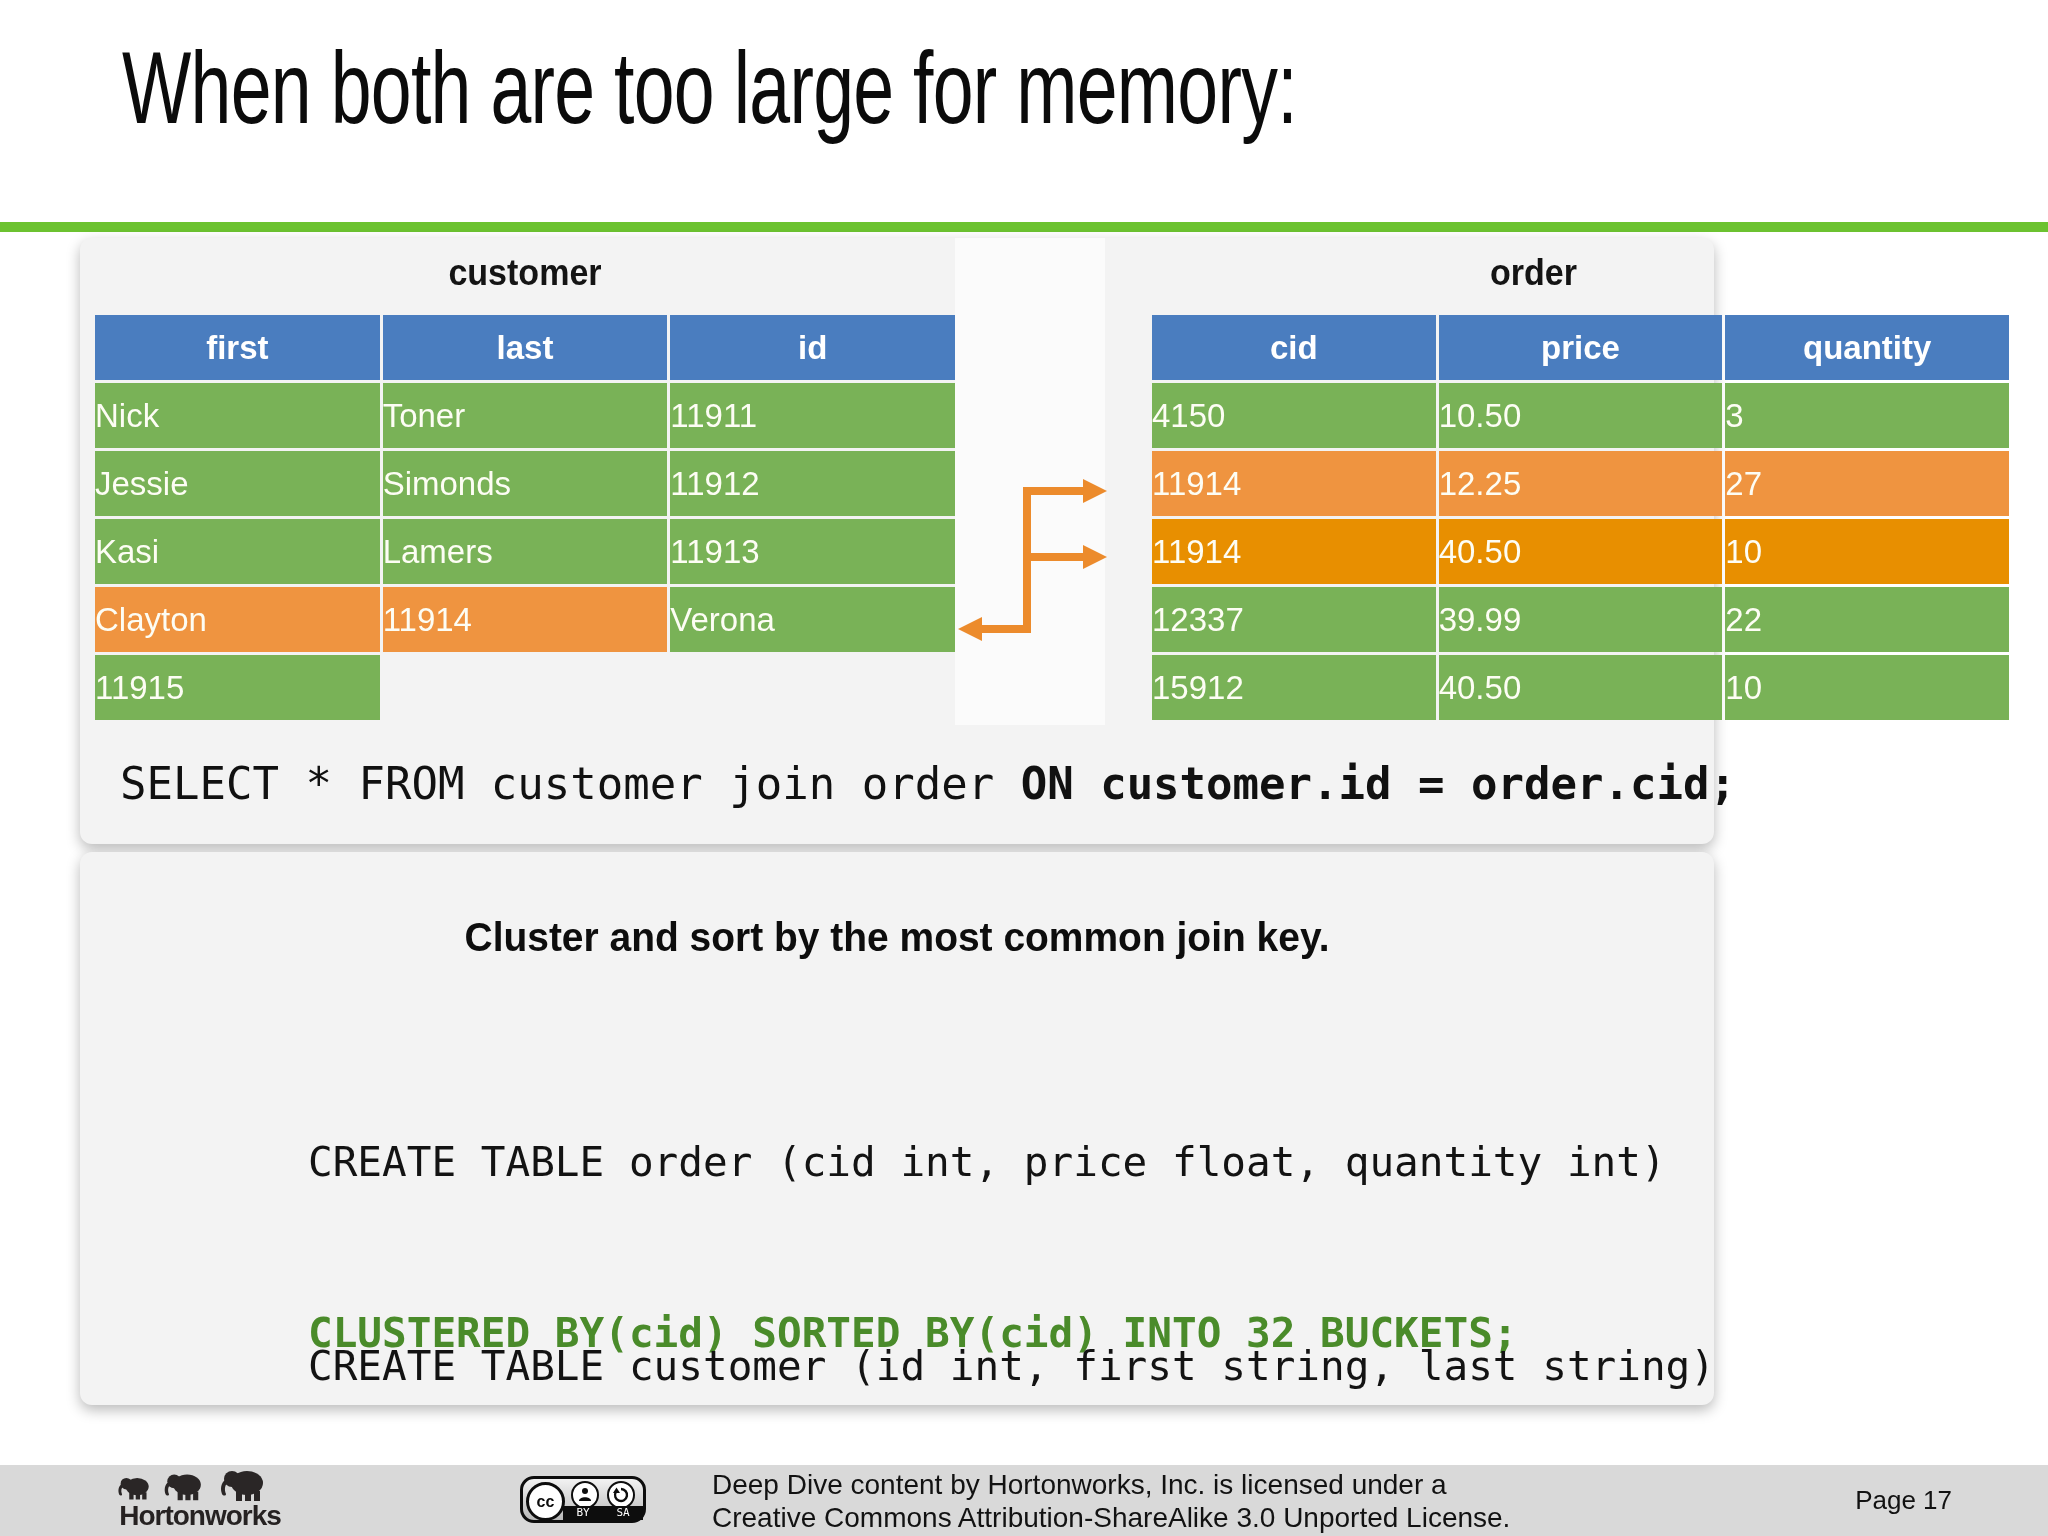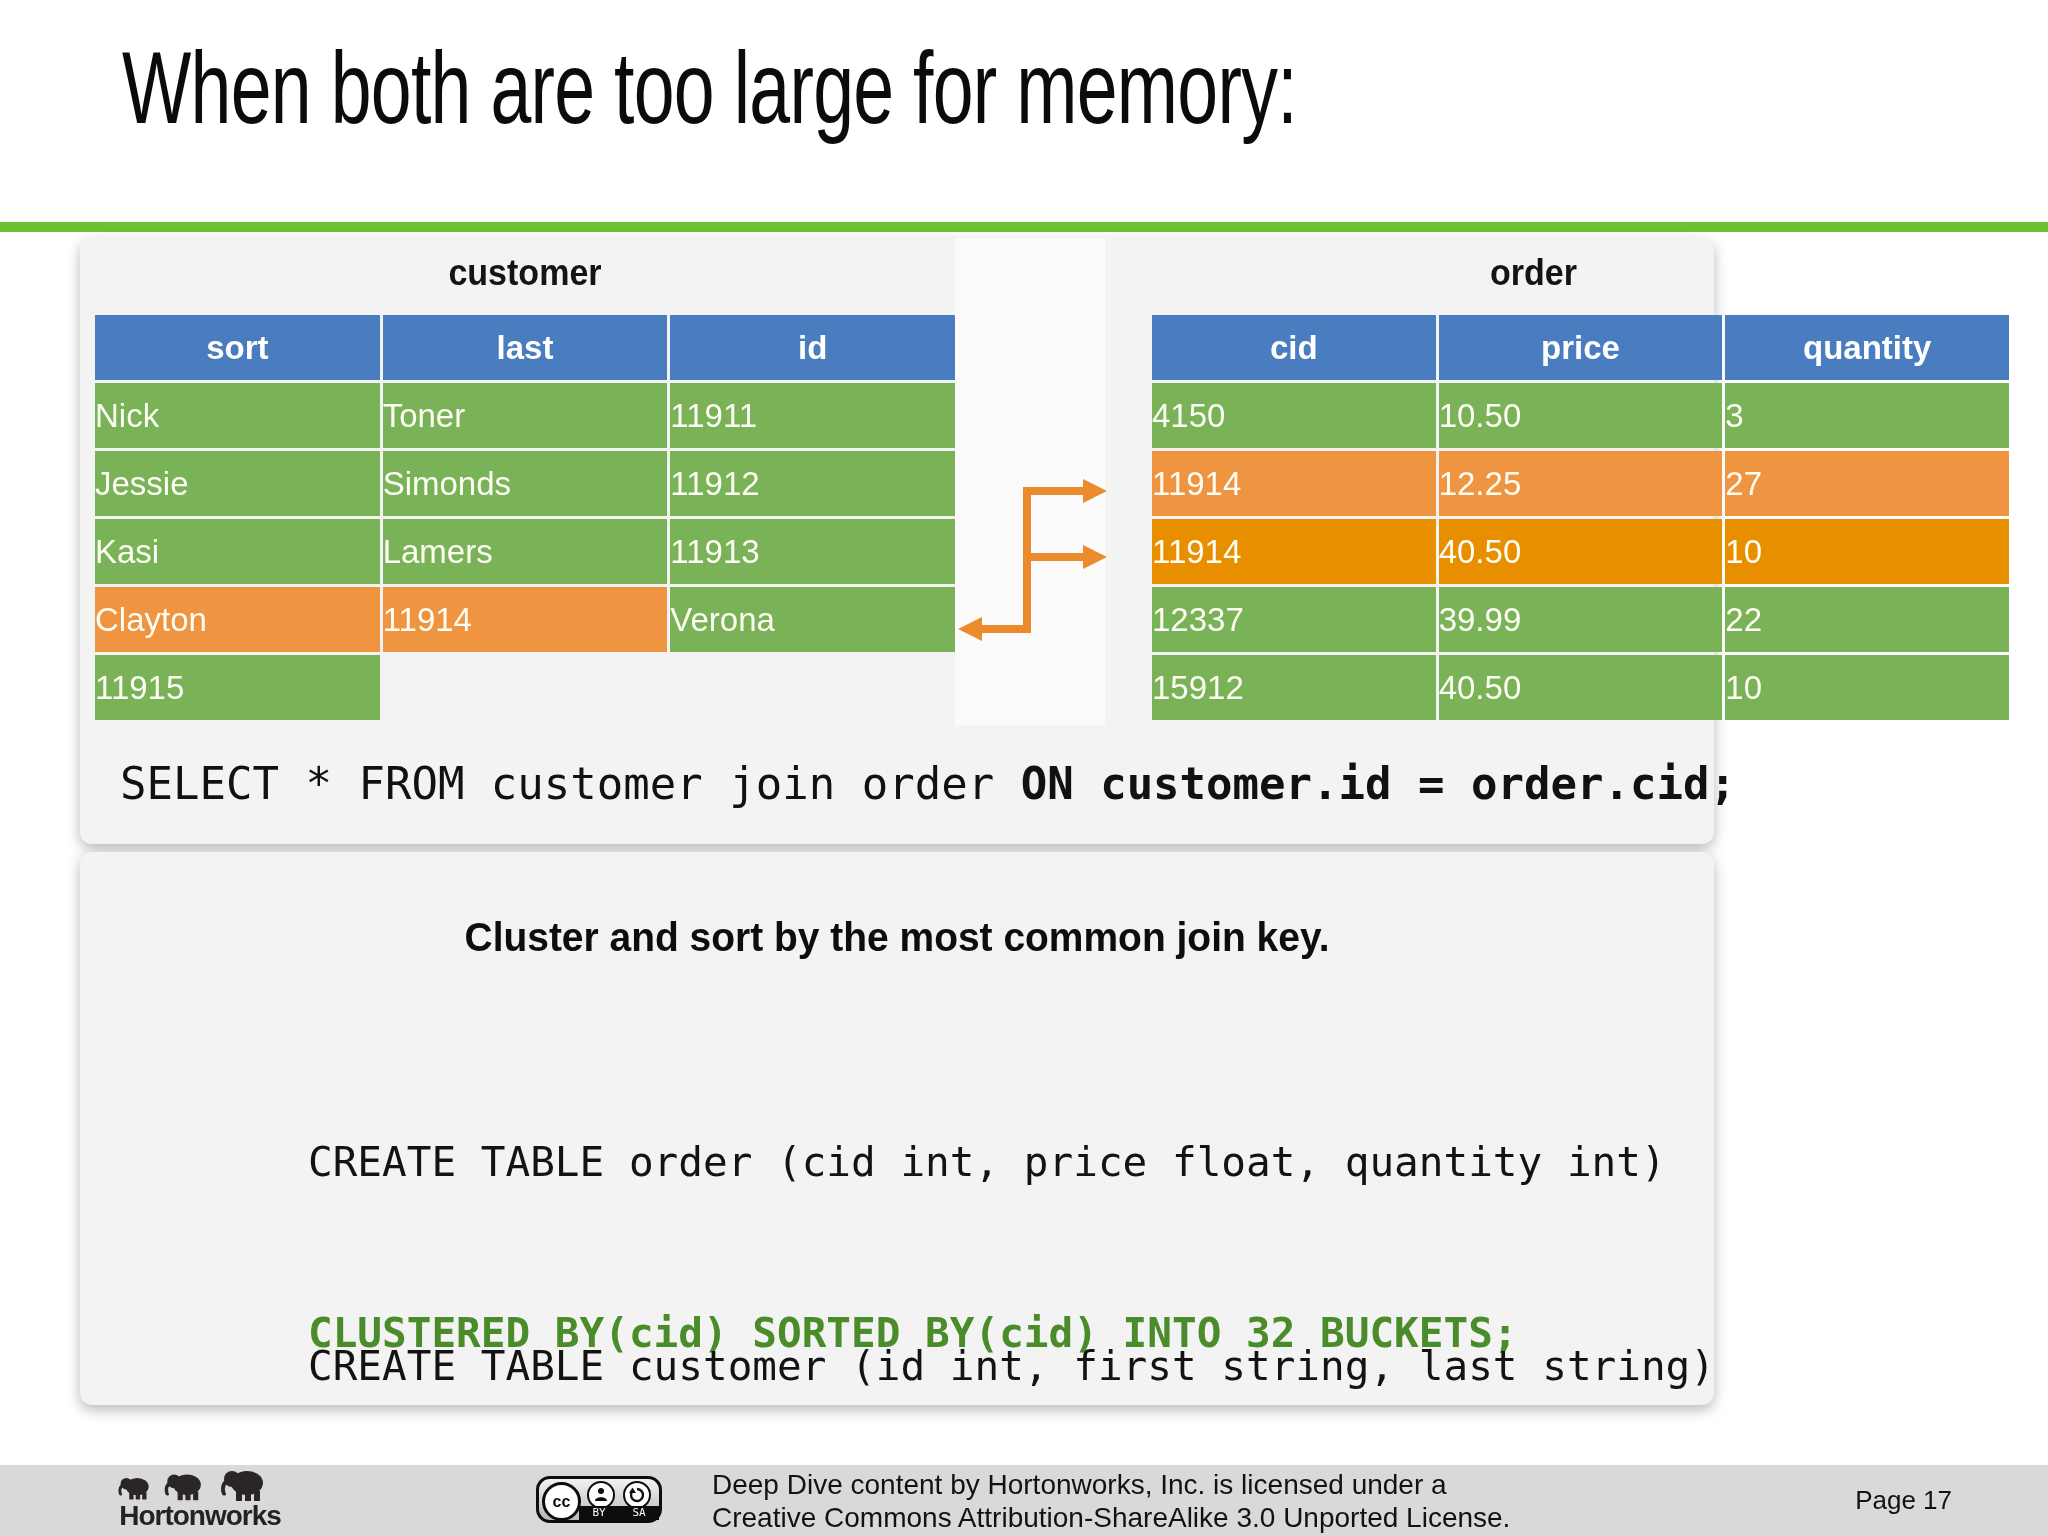--- a/index.html
+++ b/index.html
@@ -57,21 +57,21 @@
   #code-block-order{top:168px;}
   #code-block-customer{top:372px;}
   .code-line.green{color:var(--code-green);font-weight:bold;}
 
   
   #footer{position:absolute;left:0;top:1465px;width:2048px;height:71px;background:#d9d9d9;}
   #hw-logo{position:absolute;left:100px;top:2px;width:200px;text-align:center;}
   #hw-elephants{display:block;margin:0 auto;}
   #hw-wordmark{font-size:28px;font-weight:bold;color:#262222;letter-spacing:-1px;line-height:26px;}
 
-  #cc-badge{position:absolute;left:536px;top:11px;width:126px;height:47px;background:linear-gradient(#f2f2f2,#b9b9b9);
+  #cc-badge{position:absolute;left:520px;top:11px;width:126px;height:47px;background:linear-gradient(#f2f2f2,#b9b9b9);
     border:3px solid #0d0d0d;border-radius:14px;box-sizing:border-box;}
   .cc-big{position:absolute;left:3px;top:3px;width:33px;height:33px;border:3px solid #0d0d0d;border-radius:50%;
     background:#fff;color:#0d0d0d;font-weight:bold;font-size:16px;display:flex;align-items:center;justify-content:center;}
   .cc-small{position:absolute;top:2px;width:24px;height:24px;border:2px solid #0d0d0d;border-radius:50%;
     background:#fff;display:flex;align-items:center;justify-content:center;}
   #by-circle{left:48px;} #sa-circle{left:84px;}
   #cc-strip{position:absolute;left:40px;right:0;bottom:0;height:14px;background:#0d0d0d;color:#fff;
     font-family:"DejaVu Sans Mono",monospace;font-size:11px;line-height:14px;display:flex;justify-content:space-around;}
 
   #license{position:absolute;left:712px;top:3px;font-size:28px;color:#121212;line-height:33px;}
@@ -85,21 +85,21 @@
   <div class="slide-title">When both are too large for memory:</div>
   <div class="green-divider"></div>
 
   <div class="panel" id="panel-join">
     <div class="gap-strip"></div>
 
     <div class="tbl-title" id="customer-title">customer</div>
     <div class="tbl-title" id="order-title">order</div>
 
     <div class="tgrid" id="customer-grid">
-        <div class="hcell">sort</div>
+        <div class="hcell">first</div>
         <div class="hcell">last</div>
         <div class="hcell">id</div>
         <div class="cell green">Nick</div>
         <div class="cell green">Toner</div>
         <div class="cell green">11911</div>
         <div class="cell green">Jessie</div>
         <div class="cell green">Simonds</div>
         <div class="cell green">11912</div>
         <div class="cell green">Kasi</div>
         <div class="cell green">Lamers</div>

